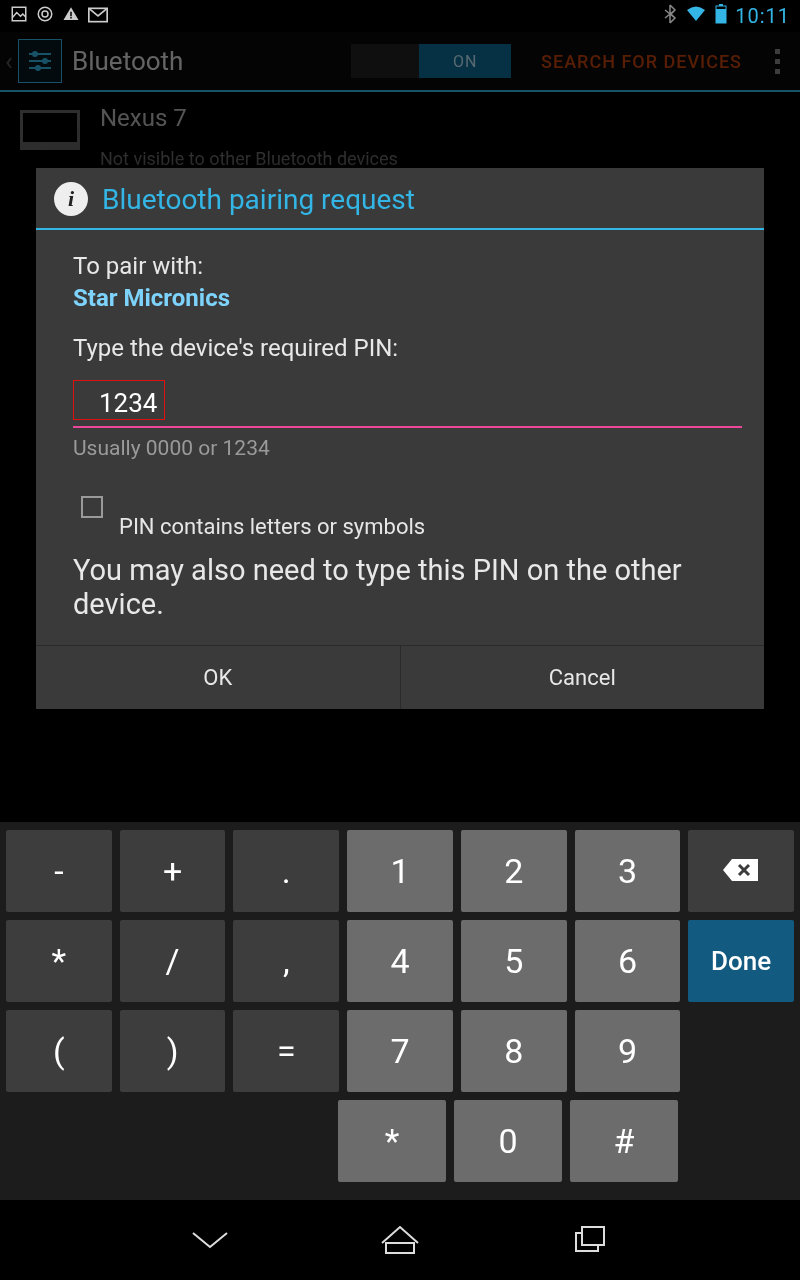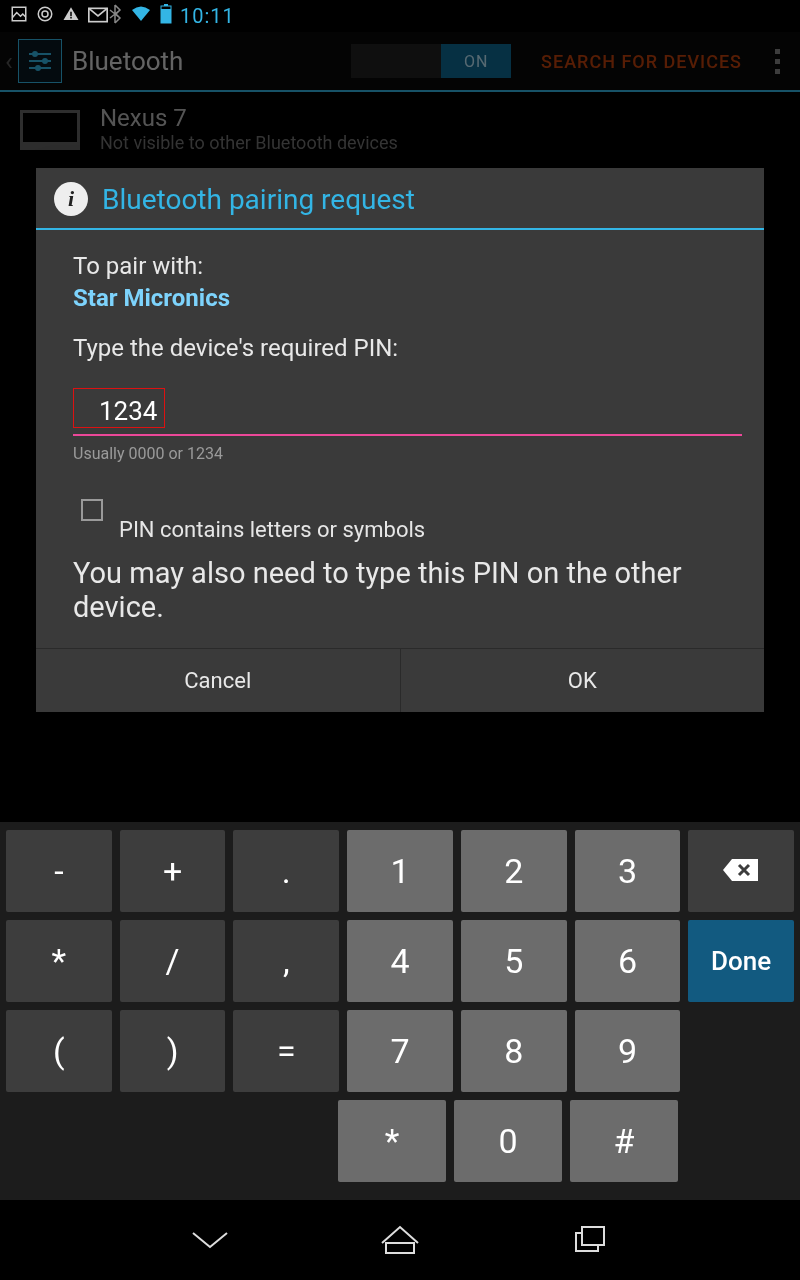--- a/index.html
+++ b/index.html
@@ -10,21 +10,21 @@
     font-family: Roboto, "Helvetica Neue", Arial, sans-serif;
     color: #fff;
     position: relative;
     overflow: hidden;
   }
 
   
   .status-bar {
     height: 32px;
     display: flex;
-    justify-content: flex-start;
+    justify-content: space-between;
     align-items: center;
     padding: 0 10px;
     font-size: 18px;
     color: #ccc;
   }
   .status-left, .status-right { display: flex; align-items: center; gap: 8px; }
   .status-right { color: #33b5e5; }
   .clock { color: #33b5e5; font-size: 20px; letter-spacing: 1px; }
   .ic { display:inline-block; }
 
@@ -46,40 +46,40 @@
     display:flex; align-items:center; justify-content:center;
   }
   .app-icon svg { width: 30px; height: 30px; }
   .ab-title { font-size: 26px; color: #ddd; flex: 0 0 auto; margin-right: auto; }
   .toggle {
     width: 160px; height: 34px; background: #222;
     display:flex; justify-content:flex-end;
     margin-right: 30px;
   }
   .toggle .on {
-    width: 70px; background:#0e6a94; color:#bfe8fb;
+    width: 92px; background:#0e6a94; color:#bfe8fb;
     display:flex; align-items:center; justify-content:center;
     font-size:16px; letter-spacing:1px;
   }
   .search-devices {
     font-size:18px; letter-spacing:1px; color:#c2410c; font-weight:500;
     margin-right: 20px;
   }
   .overflow { width:30px; display:flex; flex-direction:column; align-items:center; gap:5px; padding:4px 0;}
   .overflow span { width:5px; height:5px; background:#888; }
 
   
   .bg-list {
     padding: 12px 20px;
     display:flex; align-items:flex-start; gap: 20px;
     color:#888;
   }
   .laptop-icon { width:60px; height:40px; border:3px solid #666; border-bottom-width:8px; margin-top:6px;}
   .bg-title { font-size:24px; color:#bbb; }
-  .bg-sub { font-size:18px; color:#777; margin-top:0;text-align:right;}
+  .bg-sub { font-size:18px; color:#777; margin-top:16px;text-align:right;}
 
   
   .dim {
     position:absolute; left:0; right:0; top:32px; bottom:0;
     background: rgba(0,0,0,0.55);
   }
 
   
   .dialog {
     position:absolute;
@@ -96,38 +96,38 @@
     width:34px; height:34px; border-radius:50%;
     background:#eee; color:#222;
     display:flex; align-items:center; justify-content:center;
     font-family: Georgia, serif; font-weight:bold; font-style:italic;
     font-size:22px;
   }
   .dlg-title { color:#33b5e5; font-size:28px; }
   .dlg-body { padding: 22px 22px 8px 37px; }
   .pair-with { font-size:24px; color:#e8e8e8; margin-bottom:4px;}
   .device { font-size:24px; font-weight:bold; color:#7dd3fc; margin-bottom:22px;}
-  .prompt { font-size:24px; color:#e8e8e8; margin-bottom:28px;}
+  .prompt { font-size:24px; color:#e8e8e8; margin-bottom:20px;}
   .pin-row { position:relative; }
   .pin-input {
     width:100%;
     background:transparent; border:none;
     border-bottom:2px solid #ec4899;
     font-size:26px; color:#fff;
     padding: 6px 4px 8px 26px;
     outline:none;
     font-family: inherit;
   }
   .pin-highlight {
     position:absolute; left:0; top:-2px;
     width:92px; height:40px;
     border:1.5px solid #d11;
     pointer-events:none;
   }
-  .hint { color:#9a9a9a; font-size:16px; margin:8px 0 14px 0;}
+  .hint { color:#9a9a9a; font-size:21px; margin:8px 0 14px 0;}
   .chk-row { display:flex; align-items:center; gap:16px; margin: 0 0 14px 8px;}
   .chk {
     width:22px; height:22px; border:2px solid #9a9a9a; background:transparent;
   }
   .chk-label { font-size:22px; color:#e6e6e6;margin-top:40px; }
   .note { font-size:29px; color:#e8e8e8; padding-bottom:16px;}
   .dlg-buttons {
     display:flex; border-top:1px solid #2a2a2a; height:64px;
   }
   .dlg-btn {
@@ -272,22 +272,22 @@
       <div class="pin-highlight"></div>
     </div>
     <div class="hint">Usually 0000 or 1234</div>
     <div class="chk-row">
       <div class="chk"></div>
       <div class="chk-label">PIN contains letters or symbols</div>
     </div>
     <div class="note">You may also need to type this PIN on the other device.</div>
   </div>
   <div class="dlg-buttons">
+    <div class="dlg-btn">OK</div>
     <div class="dlg-btn">Cancel</div>
-    <div class="dlg-btn">OK</div>
   </div>
 </div>
 
 <div class="keyboard">
   <div class="krow">
     <div class="key">-</div>
     <div class="key">+</div>
     <div class="key">.</div>
     <div class="key num">1</div>
     <div class="key num">2</div>

